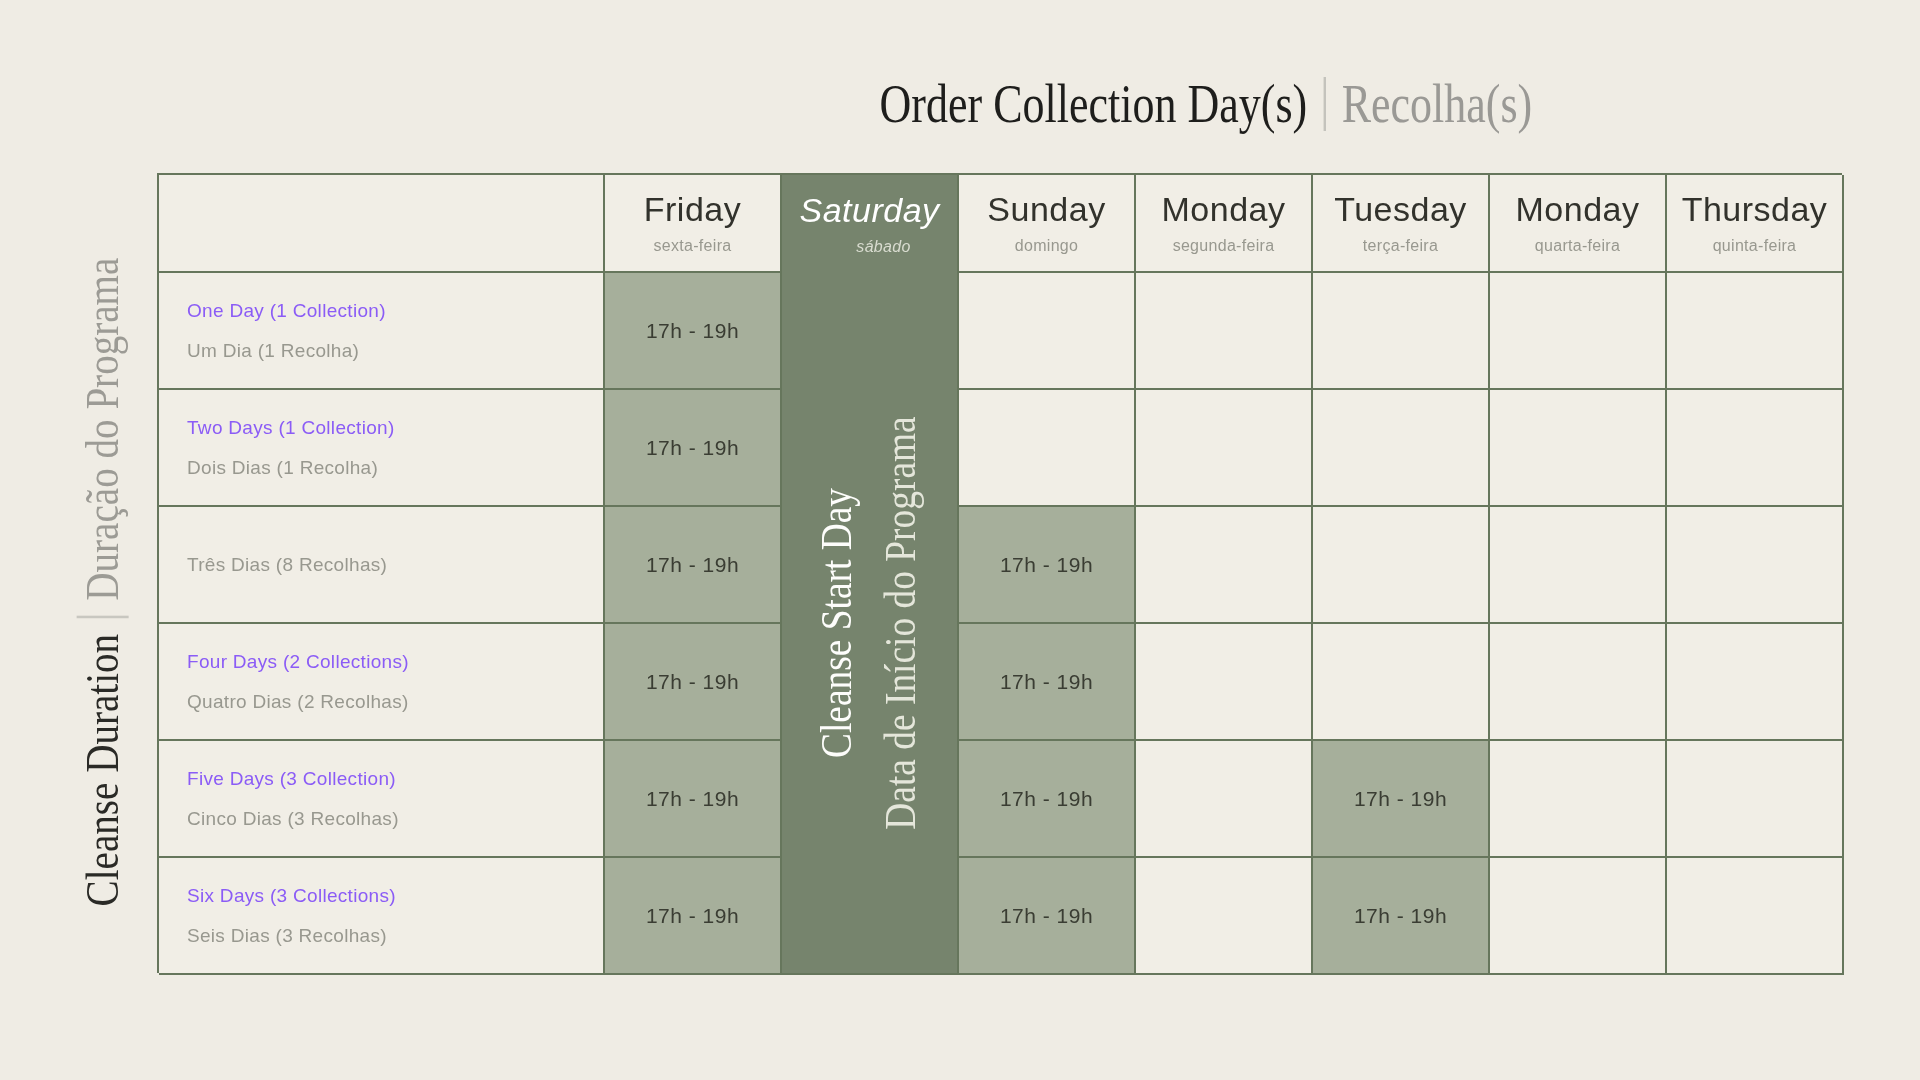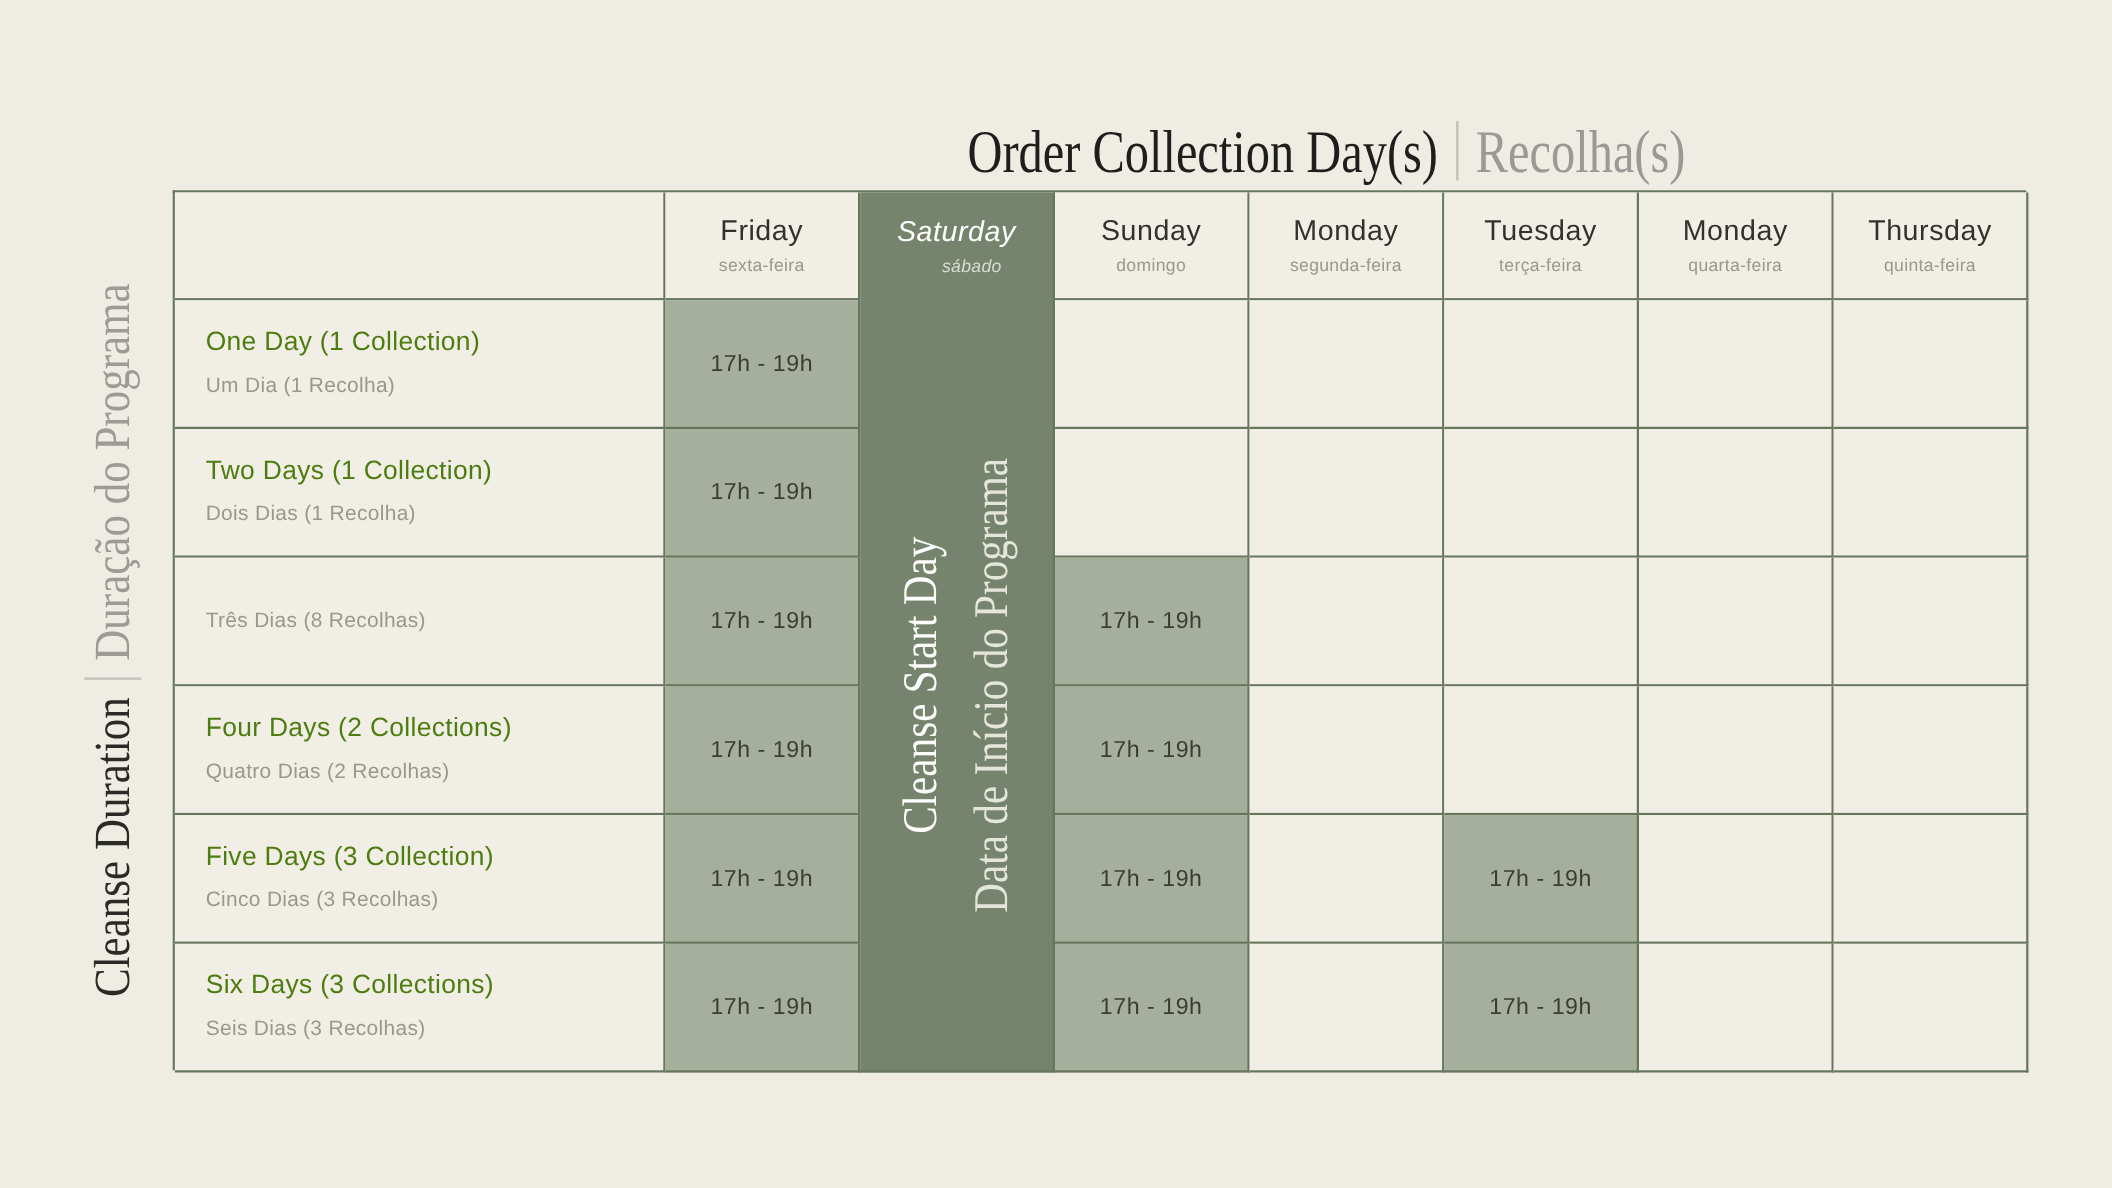--- a/index.html
+++ b/index.html
@@ -18,22 +18,22 @@
   *{box-sizing:border-box;margin:0;padding:0;}
   html,body{width:1920px;height:1080px;overflow:hidden;}
   body{
     background:var(--bg);
     position:relative;
     font-family:"Liberation Sans","DejaVu Sans",sans-serif;
   }
 
   
   .title-wrap{
-    position:absolute;left:587px;top:100px;width:1238px;height:74px;
-    display:flex;align-items:center;justify-content:center;
+    position:absolute;left:587px;top:76px;width:1238px;height:74px;
+    display:flex;align-items:flex-start;justify-content:center;
   }
   .title-inner{
     display:flex;align-items:center;gap:20px;white-space:nowrap;
     transform:scaleX(0.8);transform-origin:center;
     font-family:"Liberation Serif","DejaVu Serif",serif;
     font-size:55px;line-height:1;
   }
   .title-en{color:#1e1e1c;}
   .title-pt{color:#9a9995;}
   .title-divider{width:3px;height:54px;background:var(--div-light);}
@@ -64,27 +64,27 @@
   }
   .cell{
     background:var(--cell);
     border-right:2px solid var(--border);
     border-bottom:2px solid var(--border);
   }
   .day-header{
     display:flex;flex-direction:column;align-items:center;justify-content:center;gap:9px;
     text-align:center;
   }
-  .day-en{font-size:26px;line-height:1.1;color:var(--ink);letter-spacing:0.5px;}
+  .day-en{font-size:34px;line-height:1.1;color:var(--ink);letter-spacing:0.5px;}
   .day-pt{font-size:16px;line-height:1.1;color:var(--gray);letter-spacing:0.3px;}
   .label-cell{
     display:flex;flex-direction:column;justify-content:center;gap:10px;
     padding-left:28px;
   }
-  .label-en{font-size:24px;line-height:30px;color:#4d7c0f;letter-spacing:0.3px;}
+  .label-en{font-size:19px;line-height:30px;color:#8b5cf6;letter-spacing:0.3px;}
   .label-pt{font-size:19px;line-height:30px;color:var(--gray);letter-spacing:0.3px;}
   .slot{
     display:flex;align-items:center;justify-content:center;
     font-size:21px;color:var(--ink-soft);letter-spacing:0.5px;
   }
   .slot.filled{background:var(--filled);}
 
   
   .sat-col{
     grid-column:3;grid-row:1 / span 7;

